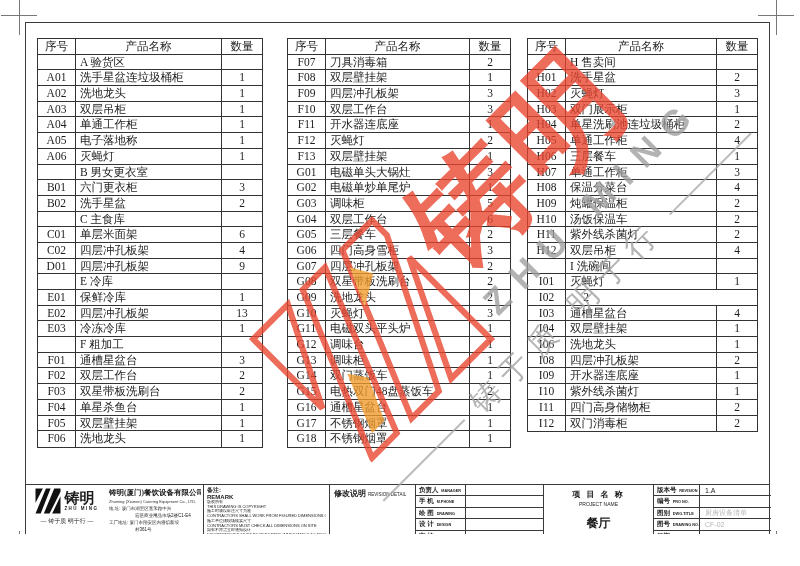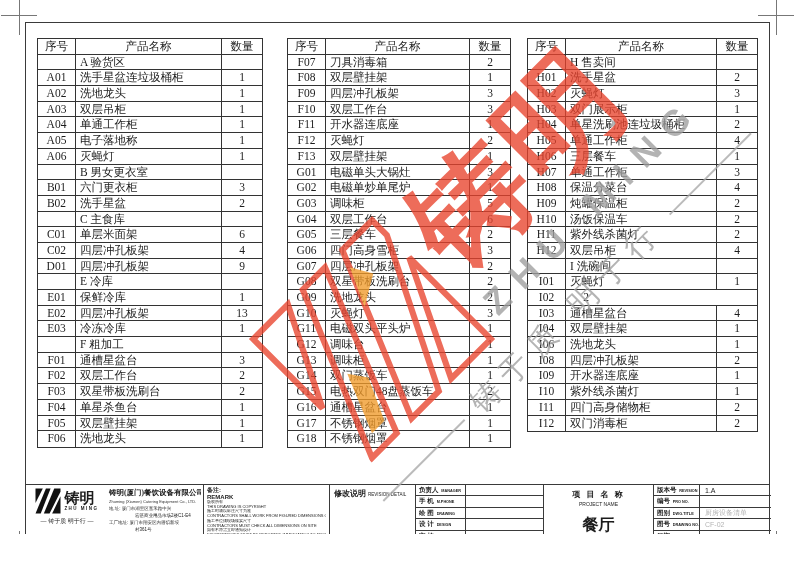--- a/index.html
+++ b/index.html
@@ -60,21 +60,21 @@
   .tb-label{box-sizing:border-box;border-right:1px solid #3a3a3a;padding:1px 0 0 3px;
             font-size:6.5px;font-weight:bold;white-space:nowrap;overflow:hidden;}
   .tb-label .en{font-size:3.8px;font-weight:bold;color:#222;margin-left:1px;}
   .z-people .tb-label{width:50px;}
   .z-info .tb-label{width:46px;}
   .tb-val{flex:1;font-size:7px;display:flex;align-items:center;justify-content:flex-start;
           padding-left:5px;font-family:"Liberation Sans",sans-serif;}
   .tb-val.muted{color:#b4b4b4;}
   .proj-head{font-size:8px;font-weight:bold;letter-spacing:2px;margin-top:4px;}
   .proj-en{font-size:5px;margin-top:1px;}
-  .proj-val{font-size:16px;font-weight:bold;margin-top:8px;font-family:"Liberation Serif",serif;}
+  .proj-val{font-size:12px;font-weight:bold;margin-top:8px;font-family:"Liberation Serif",serif;}
 </style>
 </head>
 <body>
 
 <div class="page">
 
   <div class="mark-h" style="left:1px;top:15px;"></div>
   <div class="mark-v" style="left:19px;top:0;"></div>
   <div class="mark-h" style="left:758px;top:15px;"></div>
   <div class="mark-v" style="left:776px;top:0;"></div>

